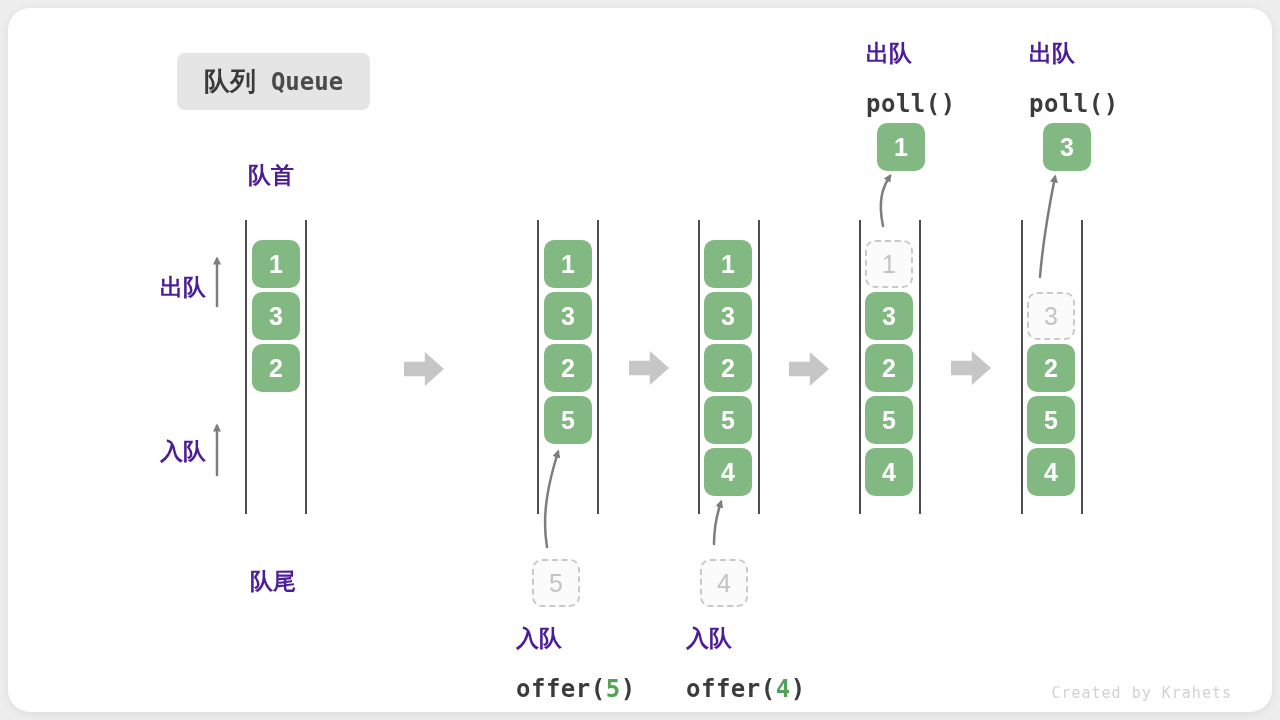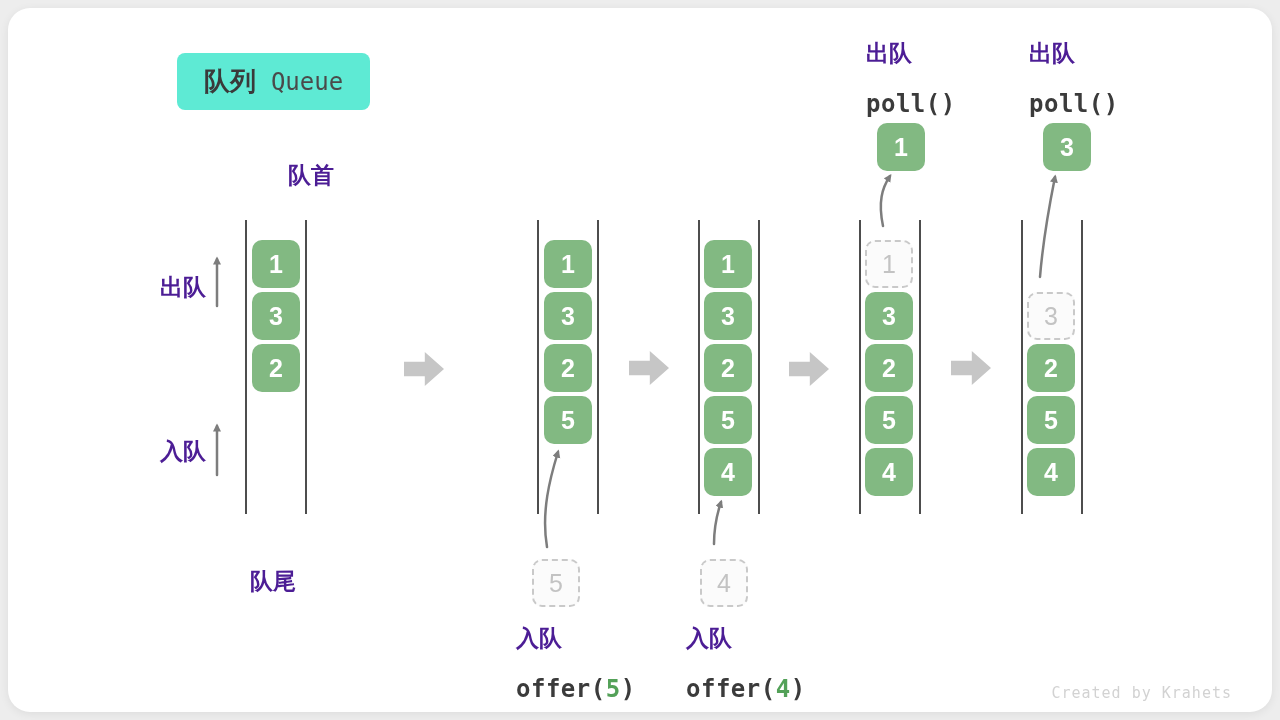--- a/index.html
+++ b/index.html
@@ -12,25 +12,25 @@
   }
   .card{
     position:absolute;left:8px;top:8px;width:1264px;height:704px;
     background:#ffffff;border-radius:22px;
     box-shadow:0 2px 10px rgba(0,0,0,0.07);
   }
   .abs{position:absolute;}
   
   .title-box{
     position:absolute;left:169px;top:45px;width:193px;height:57px;
-    background:#5eead4;border-radius:8px;
+    background:#e5e5e5;border-radius:8px;
     display:flex;align-items:center;justify-content:center;gap:15px;
   }
   .title-zh{font-size:26px;font-weight:700;color:#3a3a3a;}
-  .title-en{font-family:"DejaVu Sans Mono",monospace;font-size:24px;font-weight:400;color:#4a4a4a;}
+  .title-en{font-family:"DejaVu Sans Mono",monospace;font-size:24px;font-weight:700;color:#4a4a4a;}
   
   .cn{font-size:23px;font-weight:700;color:#4c1d95;line-height:26px;white-space:nowrap;}
   
   .code{font-family:"DejaVu Sans Mono",monospace;font-size:24px;font-weight:600;color:#3b3b3b;letter-spacing:.5px;line-height:26px;white-space:nowrap;}
   .code .arg{color:#53a158;font-weight:700;}
   
   .rail{position:absolute;top:212px;width:2px;height:294px;background:#4d4d4d;}
   
   .green-box{
     position:absolute;width:48px;height:48px;border-radius:10px;
@@ -61,21 +61,21 @@
 </head>
 <body>
 
 <div class="card">
 
   <div class="title-box">
     <span class="title-zh">队列</span>
     <span class="title-en">Queue</span>
   </div>
 
-  <div class="abs cn" style="left:240px;top:154px;margin-left:40px;">队首</div>
+  <div class="abs cn" style="left:240px;top:154px;">队首</div>
   <div class="abs cn" style="left:242px;top:560px;">队尾</div>
 
   <div class="abs cn" style="left:152px;top:266px;">出队</div>
   <div class="abs cn" style="left:152px;top:430px;">入队</div>
 
   <div>
     <div class="rail" style="left:237px;"></div>
     <div class="rail" style="left:297px;"></div>
     <div class="green-box" style="left:244px;top:232px;">1</div>
     <div class="green-box" style="left:244px;top:284px;">3</div>

